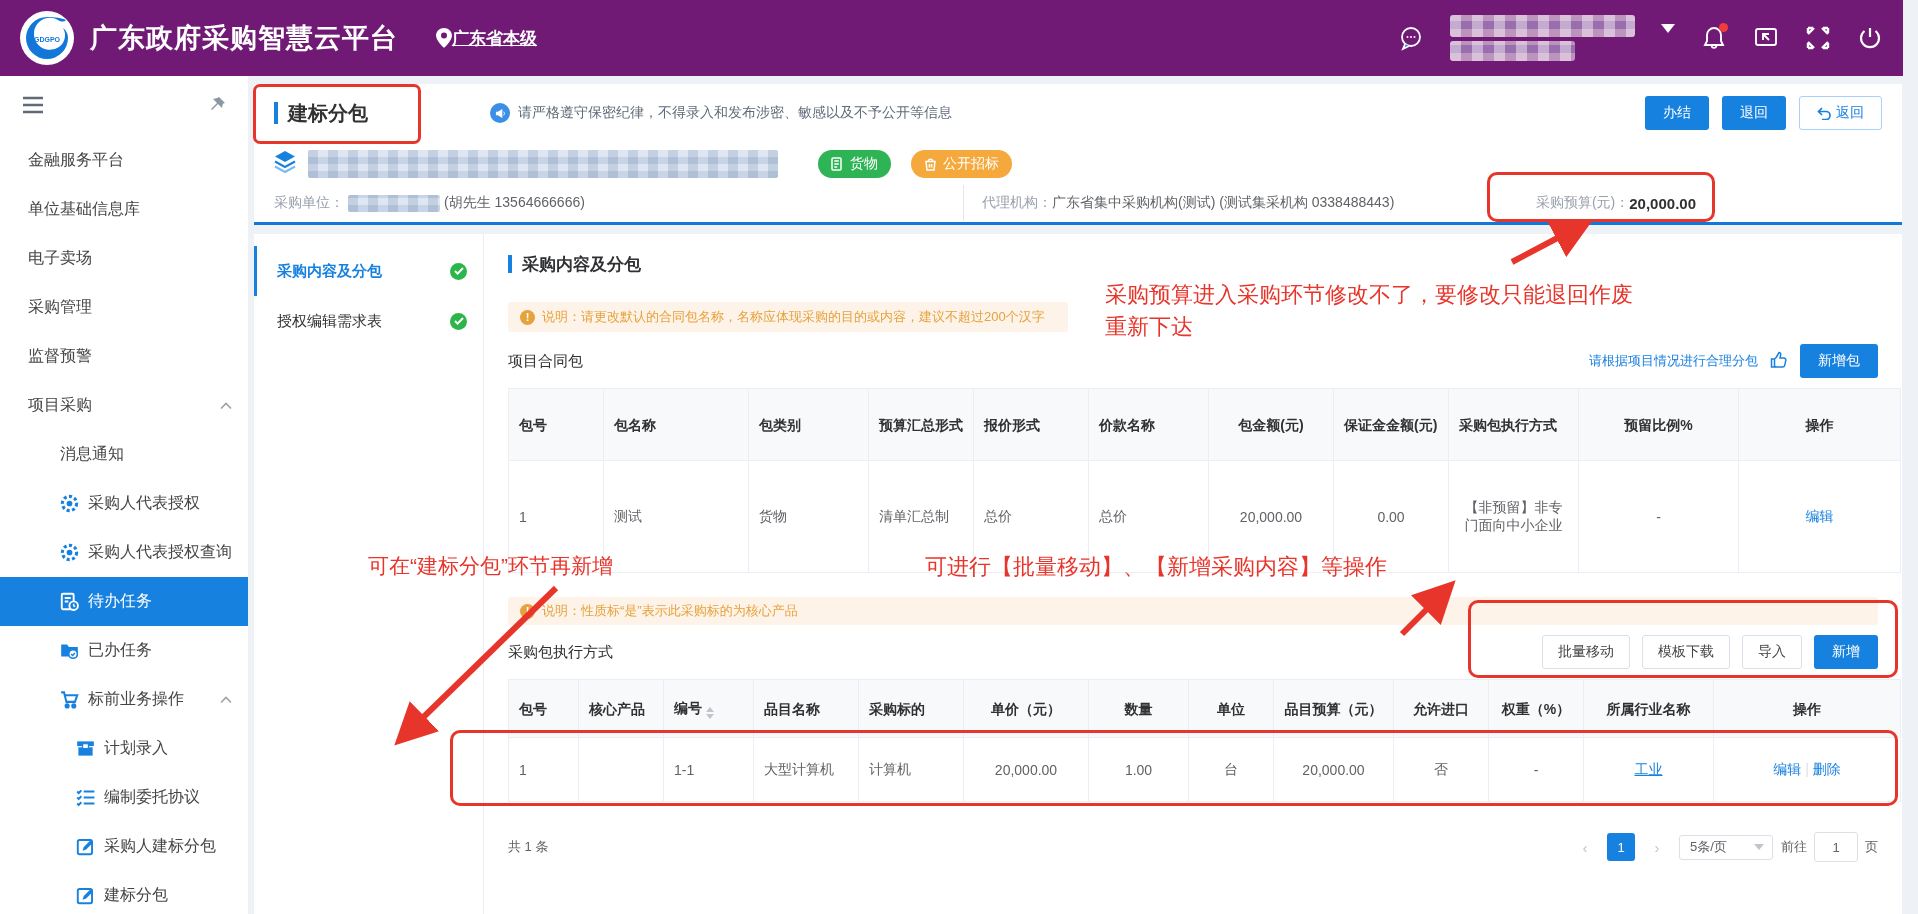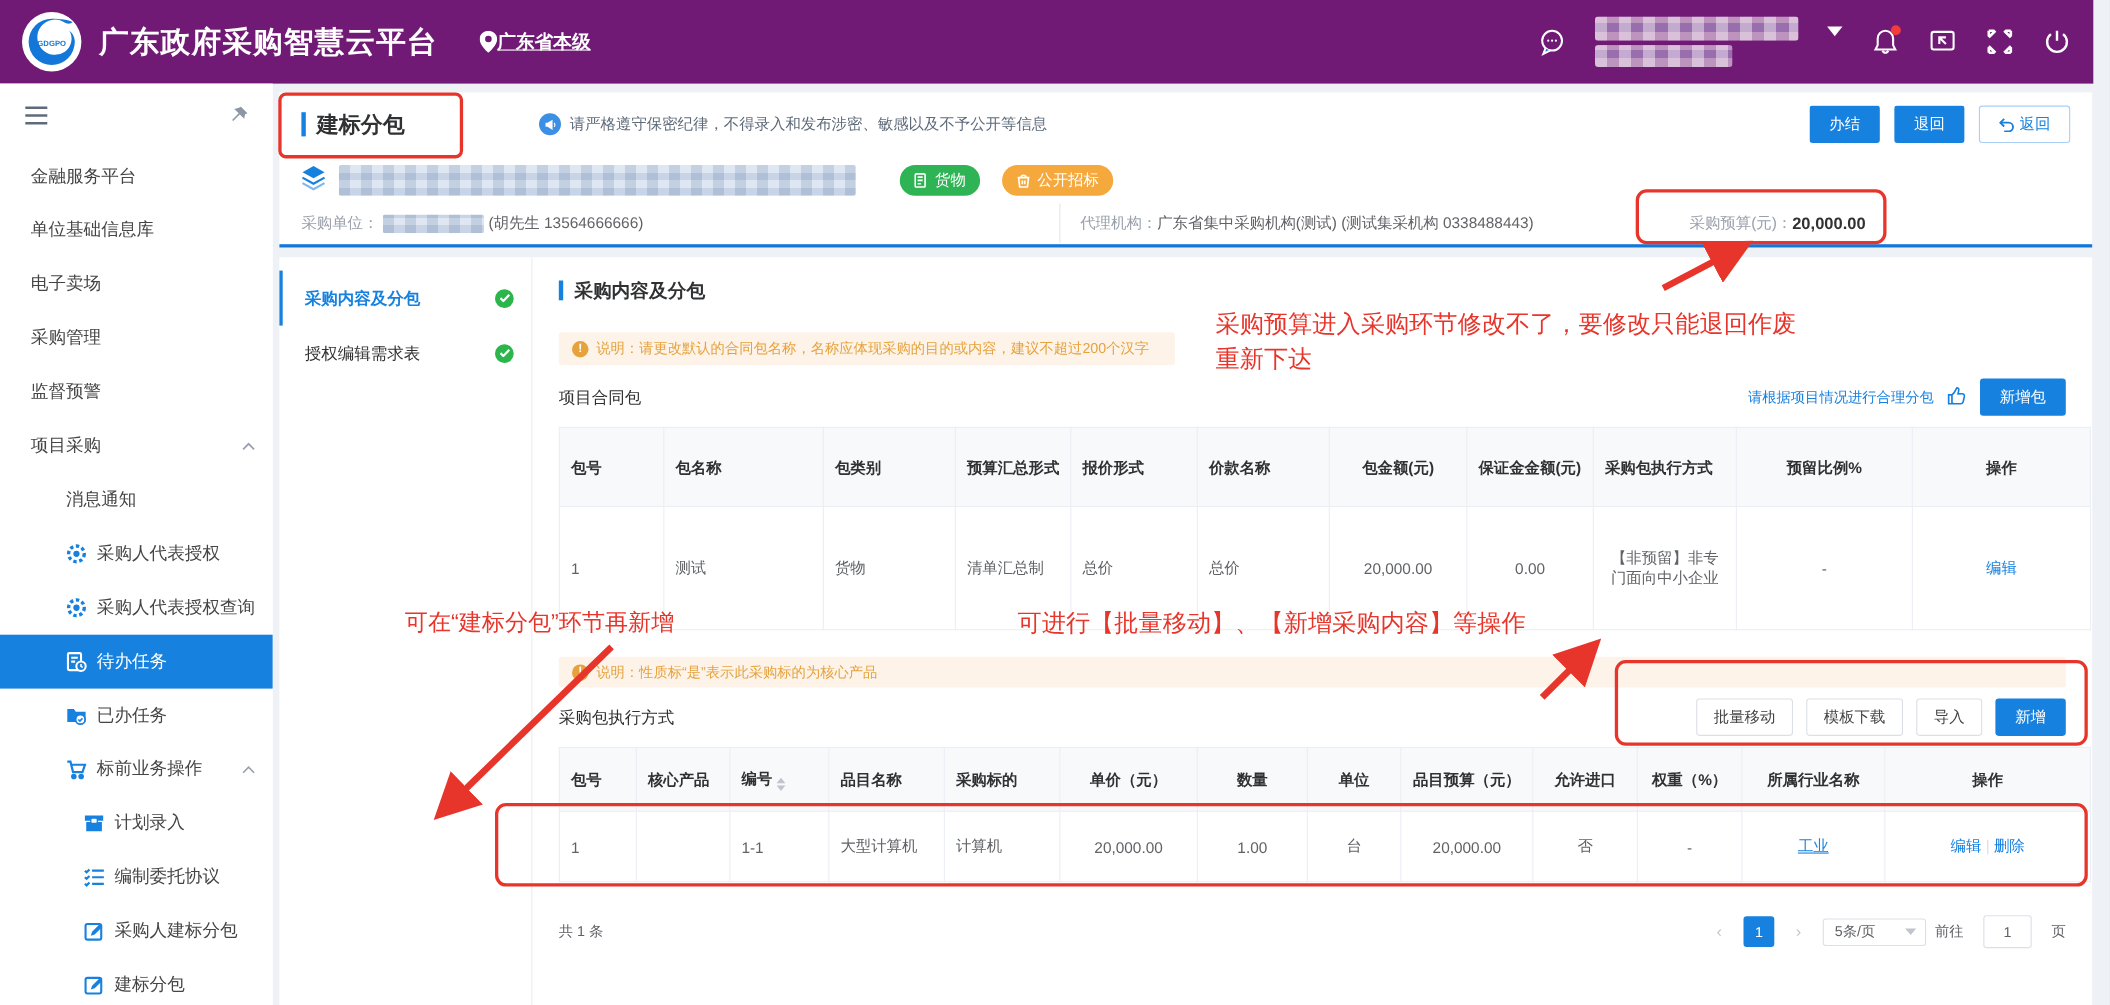--- a/index.html
+++ b/index.html
@@ -94,21 +94,21 @@
   .sort i{width:0;height:0;border-left:4px solid transparent;border-right:4px solid transparent;display:block}
   .sort .up{border-bottom:5px solid #c0c4cc}
   .sort .dn{border-top:5px solid #c0c4cc}
   .pager{display:flex;align-items:center;margin-top:28px;height:34px;color:#606266;font-size:13px}
   .pager .right{margin-left:auto;display:flex;align-items:center;gap:8px}
   .pg-arrow{width:28px;height:28px;display:flex;align-items:center;justify-content:center;color:#c0c4cc;font-size:15px;cursor:pointer}
   .pg-num{width:28px;height:28px;border-radius:3px;background:#1781e0;color:#fff;display:flex;align-items:center;justify-content:center;cursor:pointer}
   .pg-size{width:94px;height:25px;border:1px solid #dcdfe6;border-radius:3px;display:flex;align-items:center;padding:0 8px 0 10px;color:#606266;cursor:pointer}
   .pg-size .car{margin-left:auto;width:0;height:0;border-left:5px solid transparent;border-right:5px solid transparent;border-top:6px solid #c0c4cc}
   .pg-goto input{width:44px;height:30px;border:1px solid #dcdfe6;border-radius:3px;text-align:center;color:#606266;font-size:13px;outline:none}
-  .pg-goto{display:flex;align-items:center;gap:18px}
+  .pg-goto{display:flex;align-items:center;gap:7px}
   
   .ann{position:absolute;border:3px solid #e8352b;border-radius:7px;pointer-events:none}
   .ann-txt{position:absolute;color:#e8352b;font-size:22px;pointer-events:none;white-space:nowrap}
   .ann-svg{position:absolute;left:0;top:0;pointer-events:none}
   .ckc{width:17px;height:17px;border-radius:50%;background:#2cb54a;display:inline-flex;align-items:center;justify-content:center}
 </style>
 </head>
 <body>
 
 <div class="canvas">

